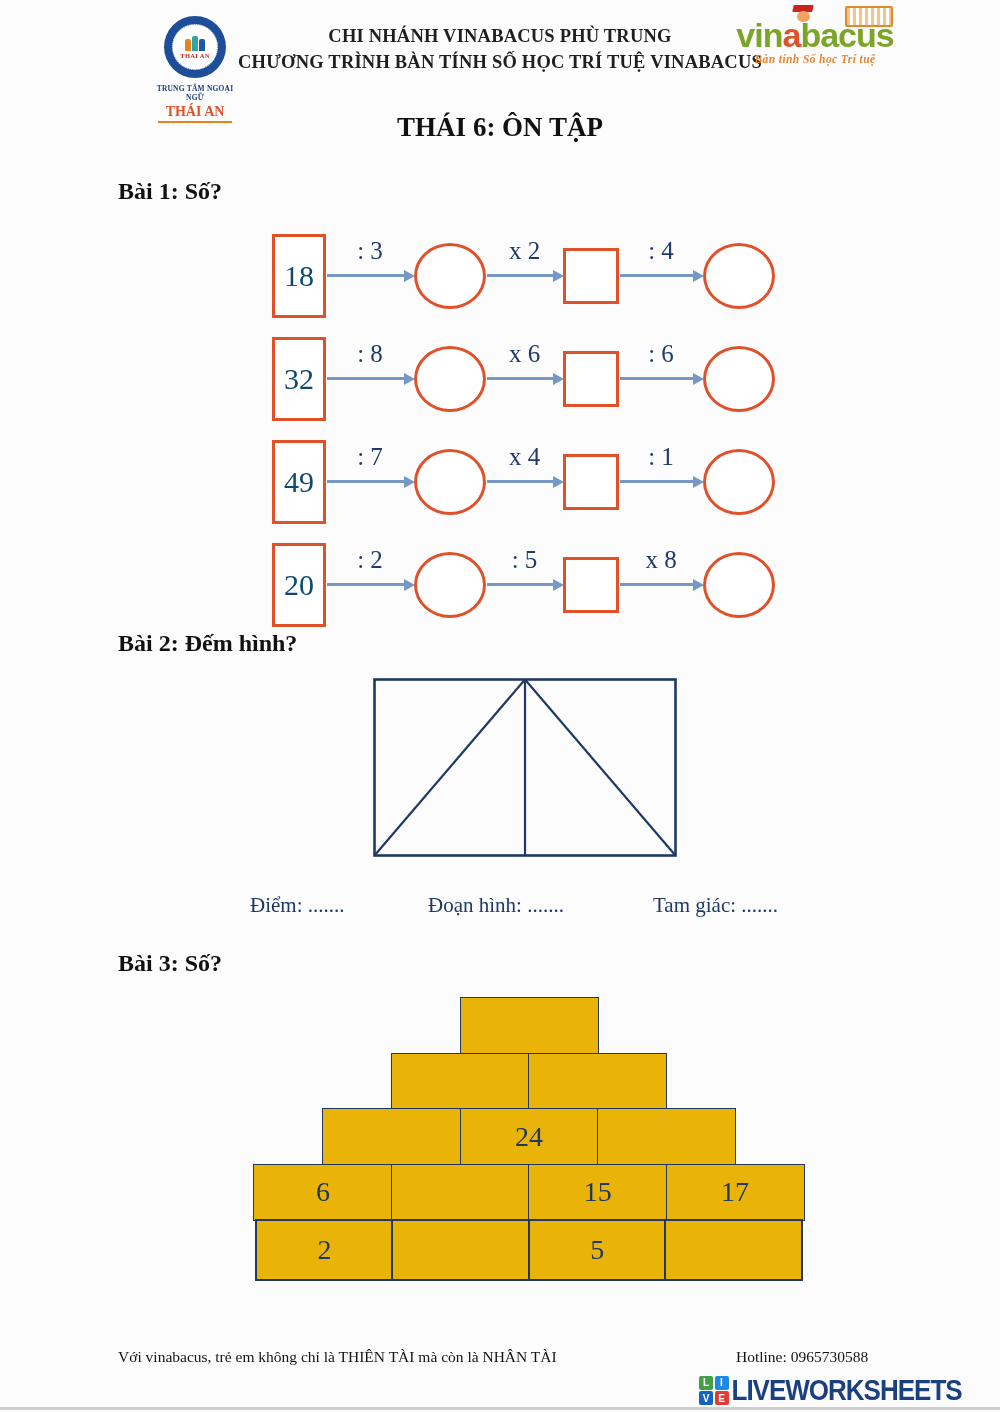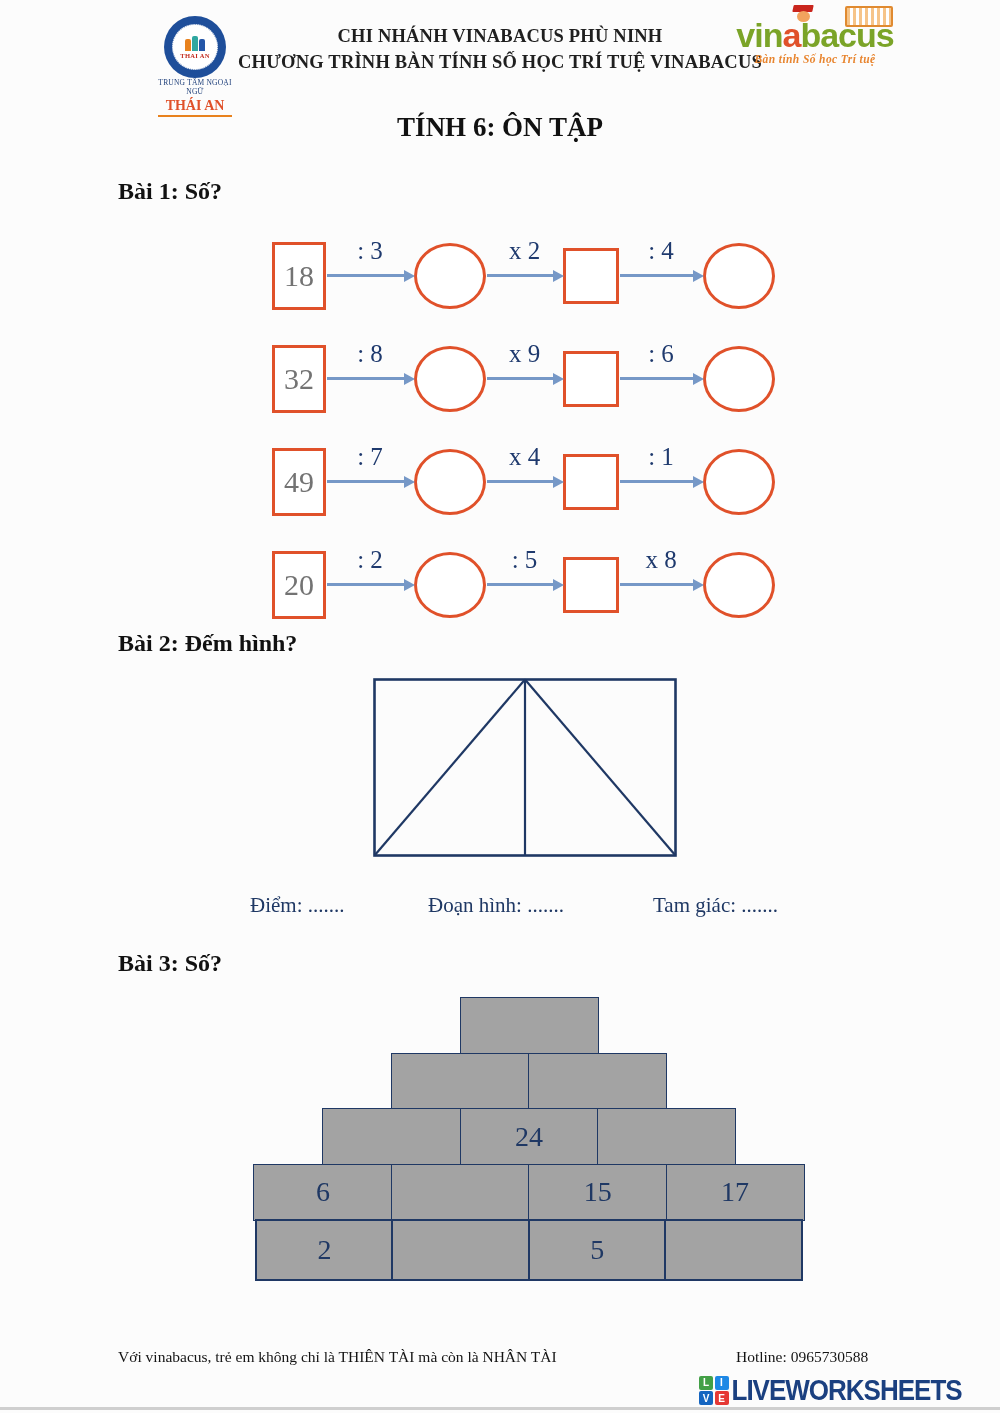--- a/index.html
+++ b/index.html
@@ -16,21 +16,21 @@
     display:flex;align-items:center;justify-content:center;}
   .seal-inner{width:44px;height:44px;border-radius:50%;background:#fff;
     border:1px dotted rgba(30,78,154,.55);display:flex;flex-direction:column;
     align-items:center;justify-content:center;}
   .seal-glyph{display:flex;gap:1px;align-items:flex-end;height:15px;}
   .seal-glyph i{display:block;width:6px;border-radius:2px 2px 0 0;}
   .g1{height:12px;background:#e8821e;}
   .g2{height:15px;background:#2fa7a0;}
   .g3{height:12px;background:#2456a8;}
   .seal-name{font-size:6.5px;font-weight:bold;color:#c22a1e;letter-spacing:.3px;margin-top:1px;}
-  .thaian-l1{font-size:7.5px;font-weight:normal;color:#1e3f7a;margin-top:0;letter-spacing:.2px;}
+  .thaian-l1{font-size:7.5px;font-weight:bold;color:#1e3f7a;margin-top:6px;letter-spacing:.2px;}
   .thaian-l2{font-size:14px;font-weight:bold;color:#e0512a;border-bottom:2px solid #e8821e;
     display:inline-block;padding:0 8px 1px;}
   .vina{position:absolute;right:105px;top:20px;width:160px;text-align:center;}
   .vina-row{position:relative;height:30px;}
   .vina-word{font-family:"Liberation Sans",sans-serif;font-weight:bold;font-size:34px;
     color:#7ba428;letter-spacing:-1px;line-height:30px;}
   .vina-word .red-a{color:#e0512a;}
   .cap{position:absolute;left:58px;top:-15px;width:20px;height:7px;background:#c9251d;
     transform:skewX(-12deg);border-radius:1px;}
   .cap:after{content:"";position:absolute;left:8px;top:5px;width:2px;height:9px;background:#c9251d;}
@@ -41,41 +41,41 @@
   .vina-tag{font-size:11.5px;font-style:italic;font-weight:bold;color:#e8852f;margin-top:3px;
     letter-spacing:.4px;}
   
   .doc-title{position:absolute;top:112px;left:0;width:100%;text-align:center;
     font-size:27px;font-weight:bold;color:#111;}
   .sec-head{position:absolute;left:118px;font-size:24px;font-weight:bold;color:#111;}
   
   .rows{position:absolute;left:272px;top:243px;}
   .d-row{display:flex;align-items:center;height:66px;margin-bottom:37px;}
   .sq,.circ{box-sizing:border-box;border:3px solid #e0512a;background:#fff;}
-  .sq.start{width:54px;height:68px;display:flex;align-items:center;justify-content:center;
-    font-size:30px;color:#737373;}
+  .sq.start{width:54px;height:84px;display:flex;align-items:center;justify-content:center;
+    font-size:30px;color:#0c4a6e;}
   .sq.mid{width:56px;height:56px;}
   .circ{width:72px;height:66px;border-radius:50%;}
   .arrow{position:relative;height:66px;}
   .a1{width:88px;}.a2{width:77px;}.a3{width:84px;}
   .arrow .line{position:absolute;left:1px;right:9px;top:31px;height:3px;background:#7698c7;}
   .arrow .head{position:absolute;right:-1px;top:26.5px;width:0;height:0;
     border-top:6px solid transparent;border-bottom:6px solid transparent;
     border-left:11px solid #7698c7;}
   .arrow .op{position:absolute;top:-6px;left:0;width:100%;text-align:center;
     font-size:25px;color:#1f3a6e;}
   
   .fig{position:absolute;left:373px;top:678px;}
   .fig-labels span{position:absolute;top:893px;font-size:21px;color:#1f3864;}
   .lab1{left:250px;}.lab2{left:428px;}.lab3{left:653px;}
   
   .pyr{position:absolute;left:181px;top:997px;width:696px;}
   .pyr-row{display:flex;justify-content:center;}
   .pyr-row + .pyr-row{margin-top:-1.5px;}
-  .cell{box-sizing:border-box;width:139px;height:57px;border:1.6px solid #1f3864;background:#a3a3a3;
+  .cell{box-sizing:border-box;width:139px;height:57px;border:1.6px solid #1f3864;background:#eab308;
     display:flex;align-items:center;justify-content:center;font-size:28px;color:#1f3864;}
   .cell + .cell{margin-left:-1.6px;}
   .pyr-row.base .cell{height:62px;border-width:2.6px;}
   .pyr-row.base .cell + .cell{margin-left:-2.6px;}
   
   .slogan{position:absolute;left:118px;top:1348px;font-size:15.5px;color:#141414;}
   .hotline{position:absolute;left:736px;top:1348px;font-size:15.5px;color:#141414;}
   .lw{position:absolute;left:699px;top:1375px;display:flex;align-items:center;}
   .lw-icon{display:grid;grid-template-columns:14px 14px;grid-template-rows:14px 14px;gap:1.5px;}
   .lw-icon b{display:flex;align-items:center;justify-content:center;color:#fff;
@@ -99,35 +99,35 @@
             <i class="g3"></i>
           </div>
         <div class="seal-name">THAI AN</div>
       </div>
     </div>
     <div class="thaian-l1">TRUNG TÂM NGOẠI NGỮ</div>
     <div><span class="thaian-l2">THÁI AN</span></div>
   </div>
 
   <div class="hdr-center">
-    <div>CHI NHÁNH VINABACUS PHÙ NINH</div>
+    <div>CHI NHÁNH VINABACUS PHÙ TRUNG</div>
     <div>CHƯƠNG TRÌNH BÀN TÍNH SỐ HỌC TRÍ TUỆ VINABACUS</div>
   </div>
 
   <div class="vina">
     <div class="vina-row">
       <div class="cap"></div>
       <div class="face"></div>
       <div class="abacus"></div>
       <span class="vina-word"><span>vin</span><span class="red-a">a</span><span>bacus</span></span>
     </div>
     <div class="vina-tag">Bàn tính Số học Trí tuệ</div>
   </div>
 
-  <div class="doc-title">TÍNH 6: ÔN TẬP</div>
+  <div class="doc-title">THÁI 6: ÔN TẬP</div>
 
   <div class="sec-head" style="top:178px;">Bài 1: Số?</div>
 
   <div class="rows">
 
     <div class="d-row">
       <div class="sq start">
           <span>18</span>
         </div>
       <div class="arrow a1">
@@ -154,21 +154,21 @@
       <div class="sq start">
           <span>32</span>
         </div>
       <div class="arrow a1">
           <span class="op">: 8</span>
           <div class="line"></div>
           <div class="head"></div>
         </div>
       <div class="circ"></div>
       <div class="arrow a2">
-          <span class="op">x 9</span>
+          <span class="op">x 6</span>
           <div class="line"></div>
           <div class="head"></div>
         </div>
       <div class="sq mid"></div>
       <div class="arrow a3">
           <span class="op">: 6</span>
           <div class="line"></div>
           <div class="head"></div>
         </div>
       <div class="circ"></div>

